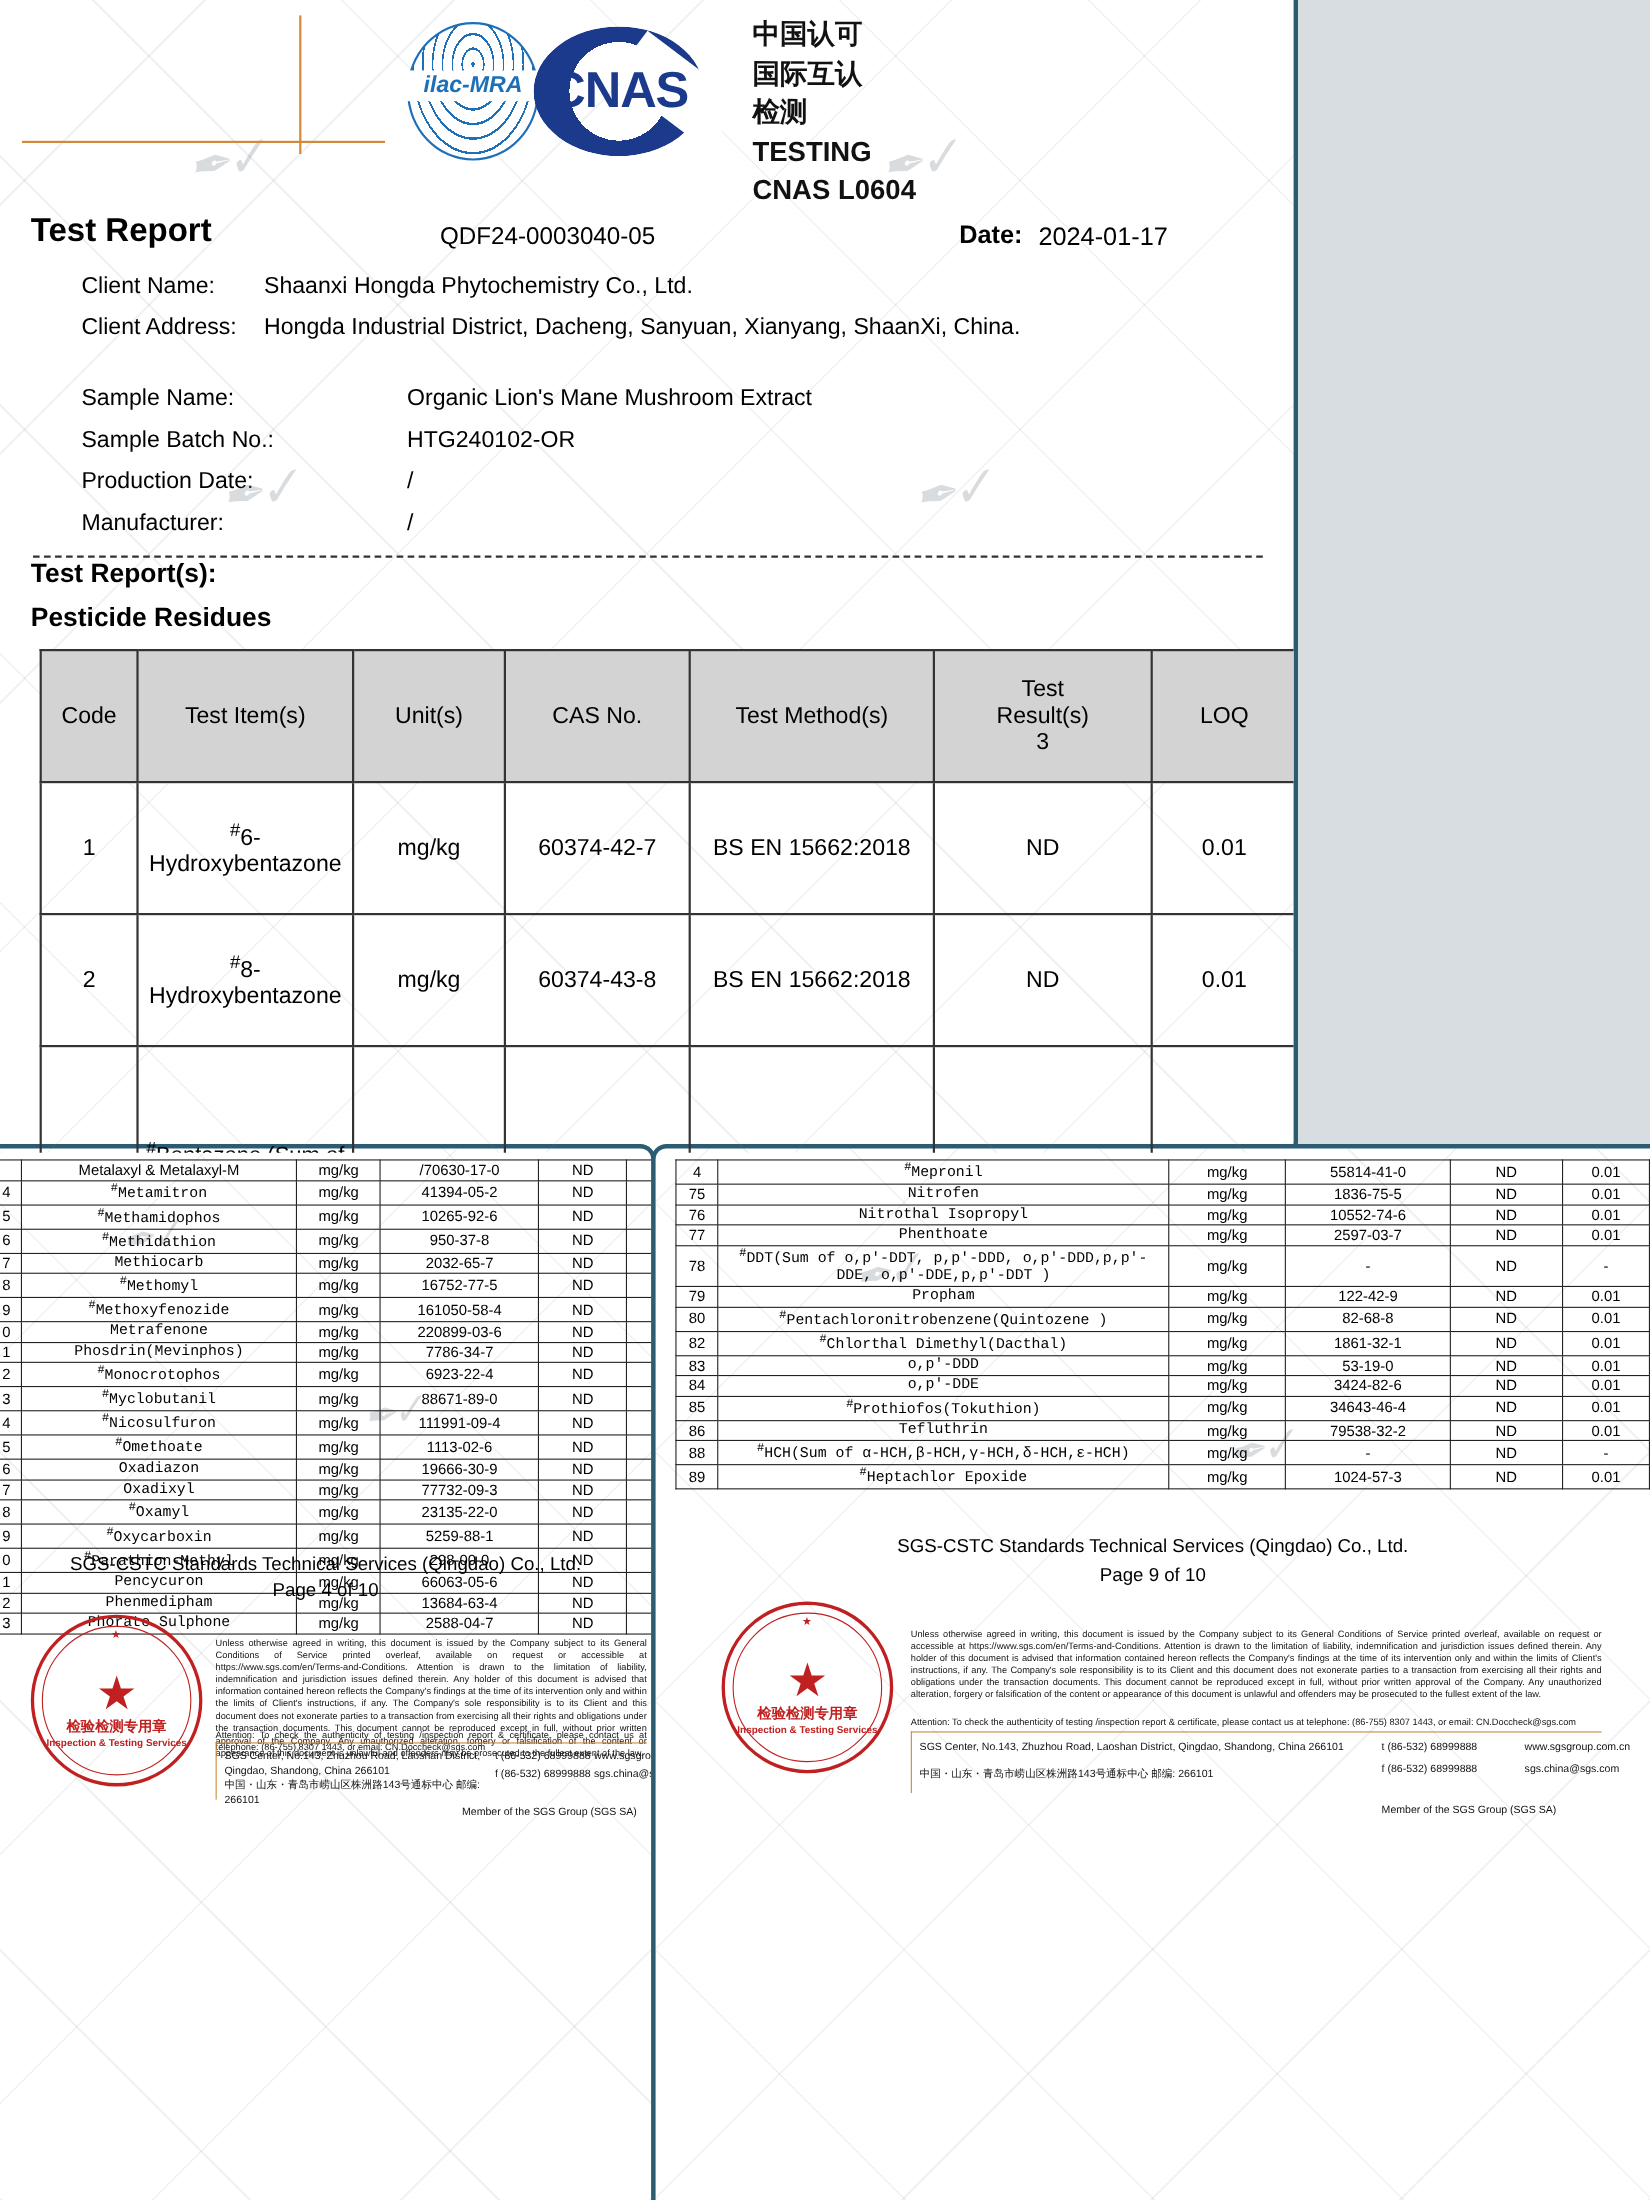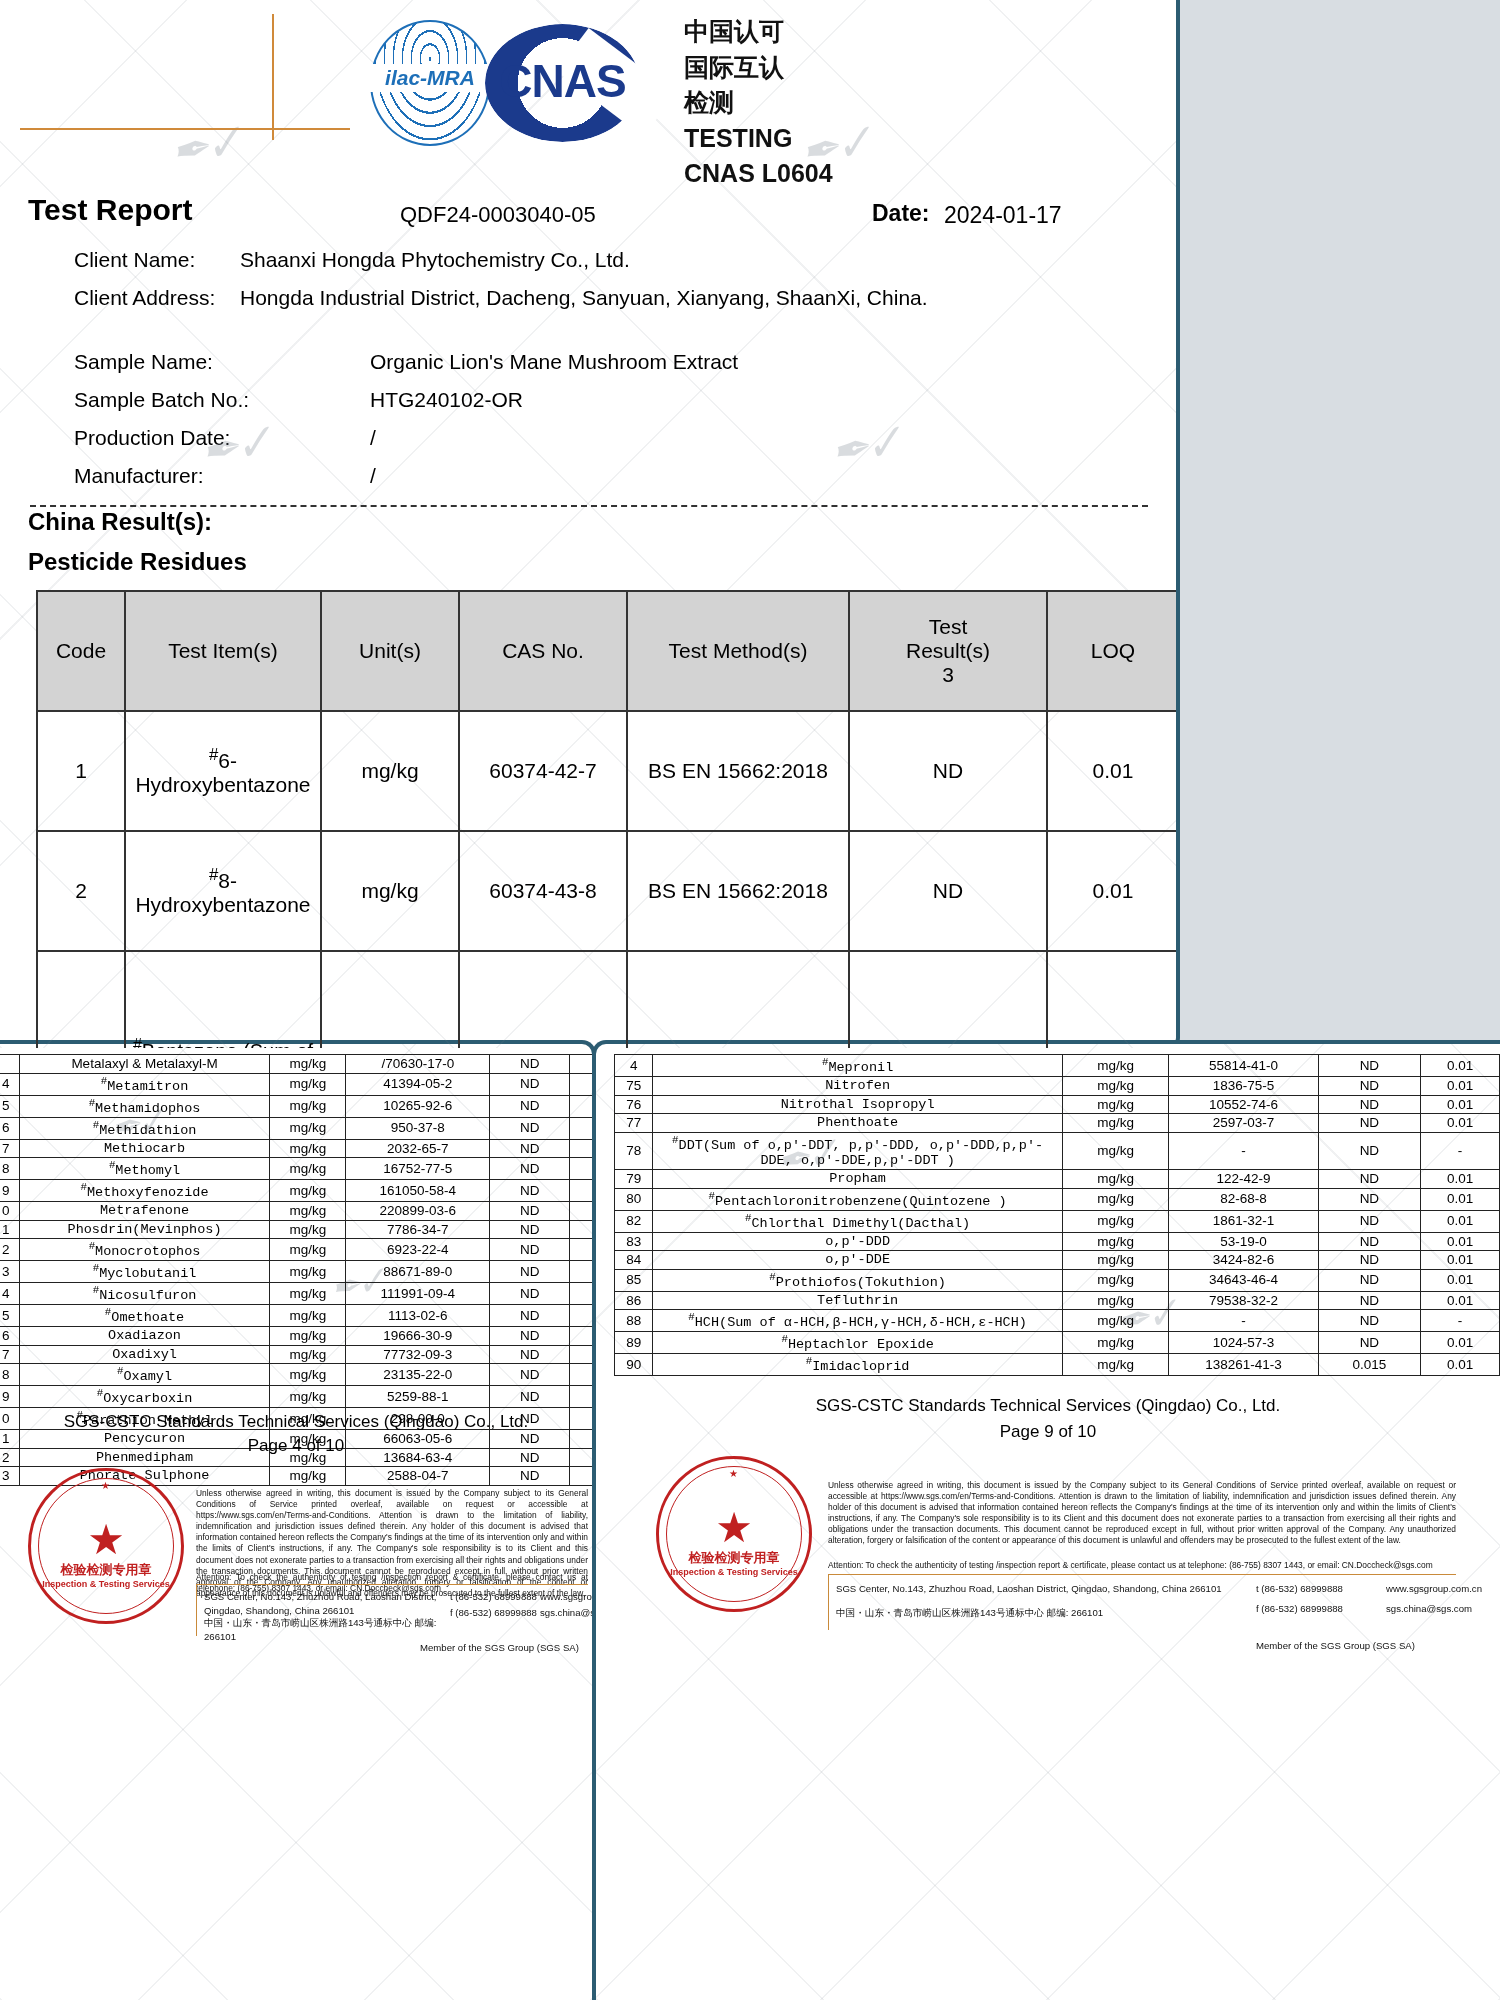--- a/index.html
+++ b/index.html
@@ -278,21 +278,21 @@
     <div class="kvl" style="left:74px;top:388px;">Sample Batch No.:</div>
     <div class="kv" style="left:370px;top:388px;">HTG240102-OR</div>
 
     <div class="kvl" style="left:74px;top:426px;">Production Date:</div>
     <div class="kv" style="left:370px;top:426px;">/</div>
 
     <div class="kvl" style="left:74px;top:464px;">Manufacturer:</div>
     <div class="kv" style="left:370px;top:464px;">/</div>
 
     <div class="dotted"></div>
-    <div class="test-results">China Result(s):</div>
+    <div class="test-results">Test Report(s):</div>
     <div class="pest-title">Pesticide Residues</div>
 
     <table class="main">
       <colgroup>
         <col class="col-code">
           <col class="col-item">
           <col class="col-unit">
           <col class="col-cas">
         <col class="col-method">
           <col class="col-res">
@@ -685,28 +685,20 @@
             <td class="num">-</td>
           </tr>
           <tr>
             <td>89</td>
             <td class="name"><span class="hash">#</span>Heptachlor Epoxide</td>
             <td class="num">mg/kg</td>
             <td class="num">1024-57-3</td>
             <td class="num">ND</td>
             <td class="num">0.01</td>
           </tr>
-          <tr>
-            <td>90</td>
-            <td class="name"><span class="hash">#</span>Imidacloprid</td>
-            <td class="num">mg/kg</td>
-            <td class="num">138261-41-3</td>
-            <td class="num">0.015</td>
-            <td class="num">0.01</td>
-          </tr>
         </tbody>
     </table>
 
     <div class="footer-co" style="top:352px;">SGS-CSTC Standards Technical Services (Qingdao) Co., Ltd.</div>
     <div class="footer-pg" style="top:378px;">Page 9 of 10</div>
 
     <div class="stamp" style="left:60px;top:412px;">
       <div class="inner"></div>
       <div class="arc">★</div>
       <div class="star">★</div>

